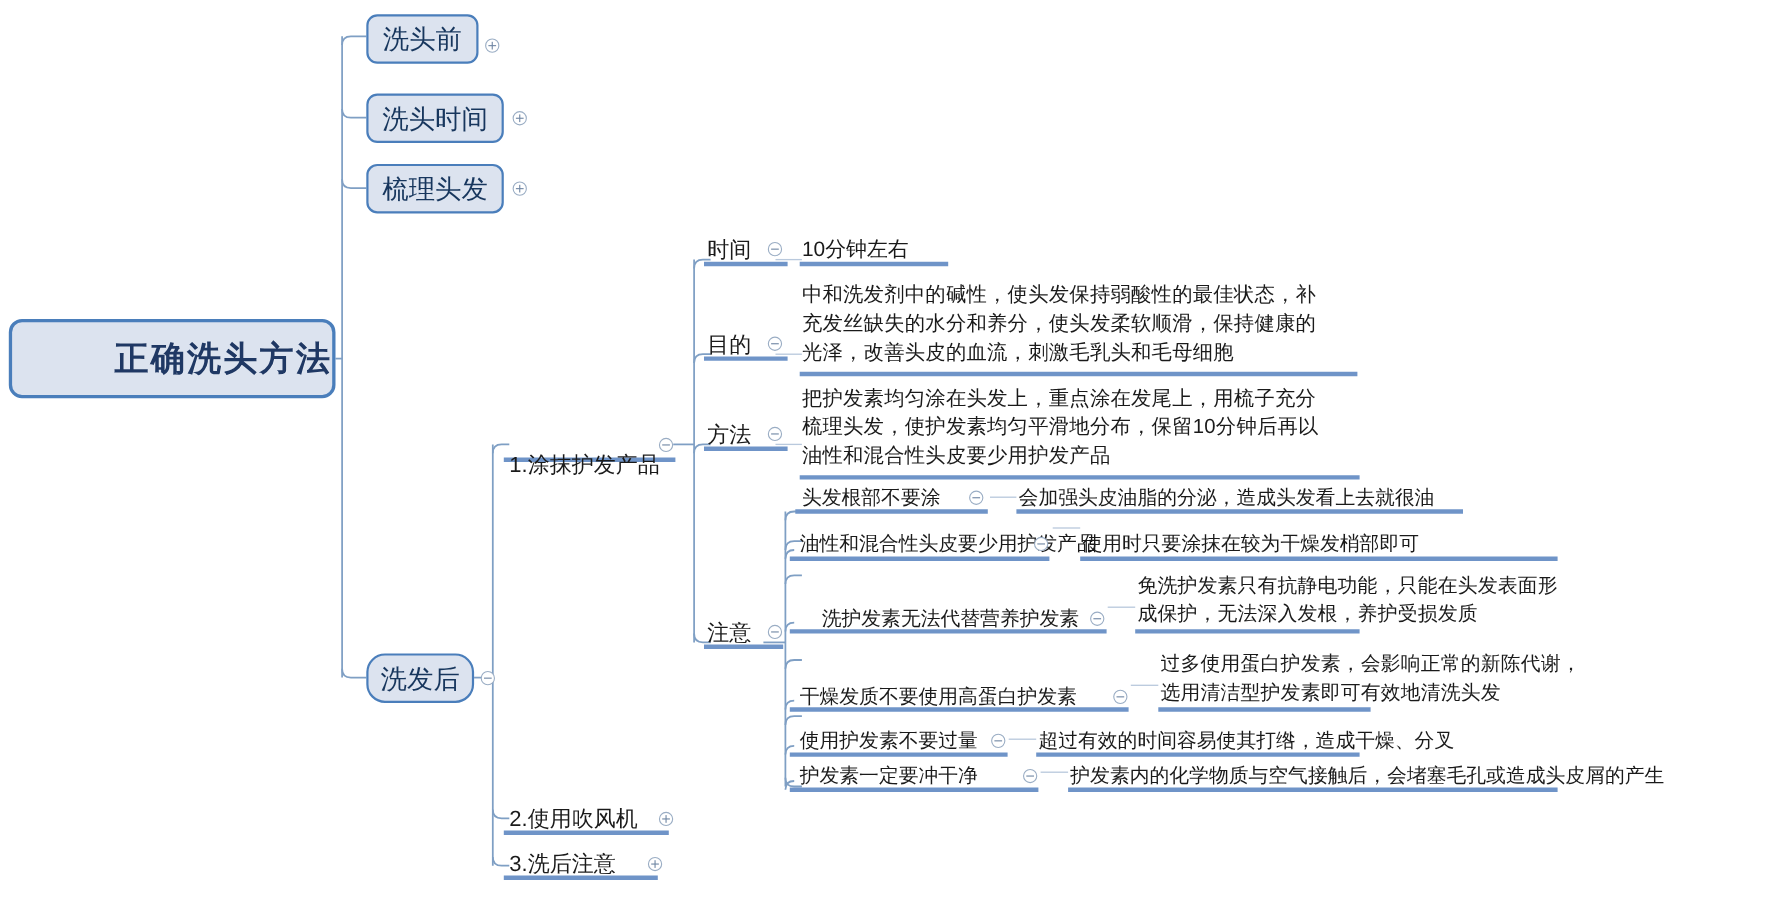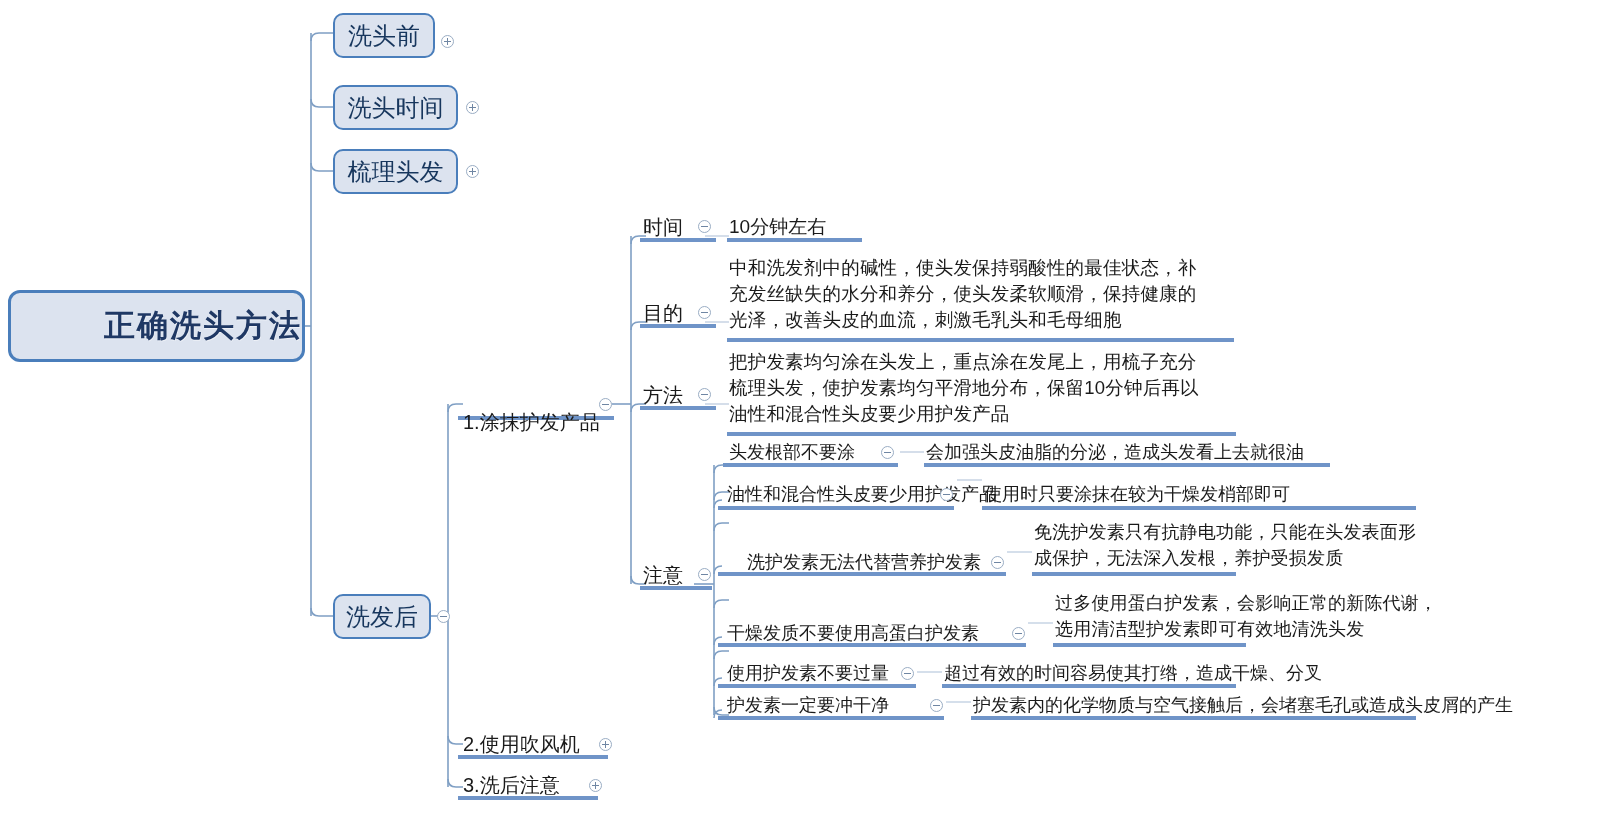--- a/index.html
+++ b/index.html
@@ -221,21 +221,21 @@
   <div class="boxnode lvl1" style="left:333px; top:85px; width:125px; height:45px;">
     <span>洗头时间</span>
   </div>
   <div class="toggle plus" style="left:466px; top:101px;"></div>
 
   <div class="boxnode lvl1" style="left:333px; top:149px; width:125px; height:45px;">
     <span>梳理头发</span>
   </div>
   <div class="toggle plus" style="left:466px; top:165px;"></div>
 
-  <div class="boxnode lvl1" style="left:333px; top:594px; width:98px; height:45px;">
+  <div class="boxnode lvl1" style="left:333px; top:594px; width:98px; height:45px;border-radius:17px;">
     <span>洗发后</span>
   </div>
   <div class="toggle minus" style="left:437px; top:610px;"></div>
 
   <div class="textnode t20" style="left:463px; top:409px; height:26px;">
     <span>1.涂抹护发产品</span>
   </div>
   <div class="toggle minus" style="left:599px; top:398px;"></div>
 
   <div class="textnode t20" style="left:463px; top:731px; height:26px;">

